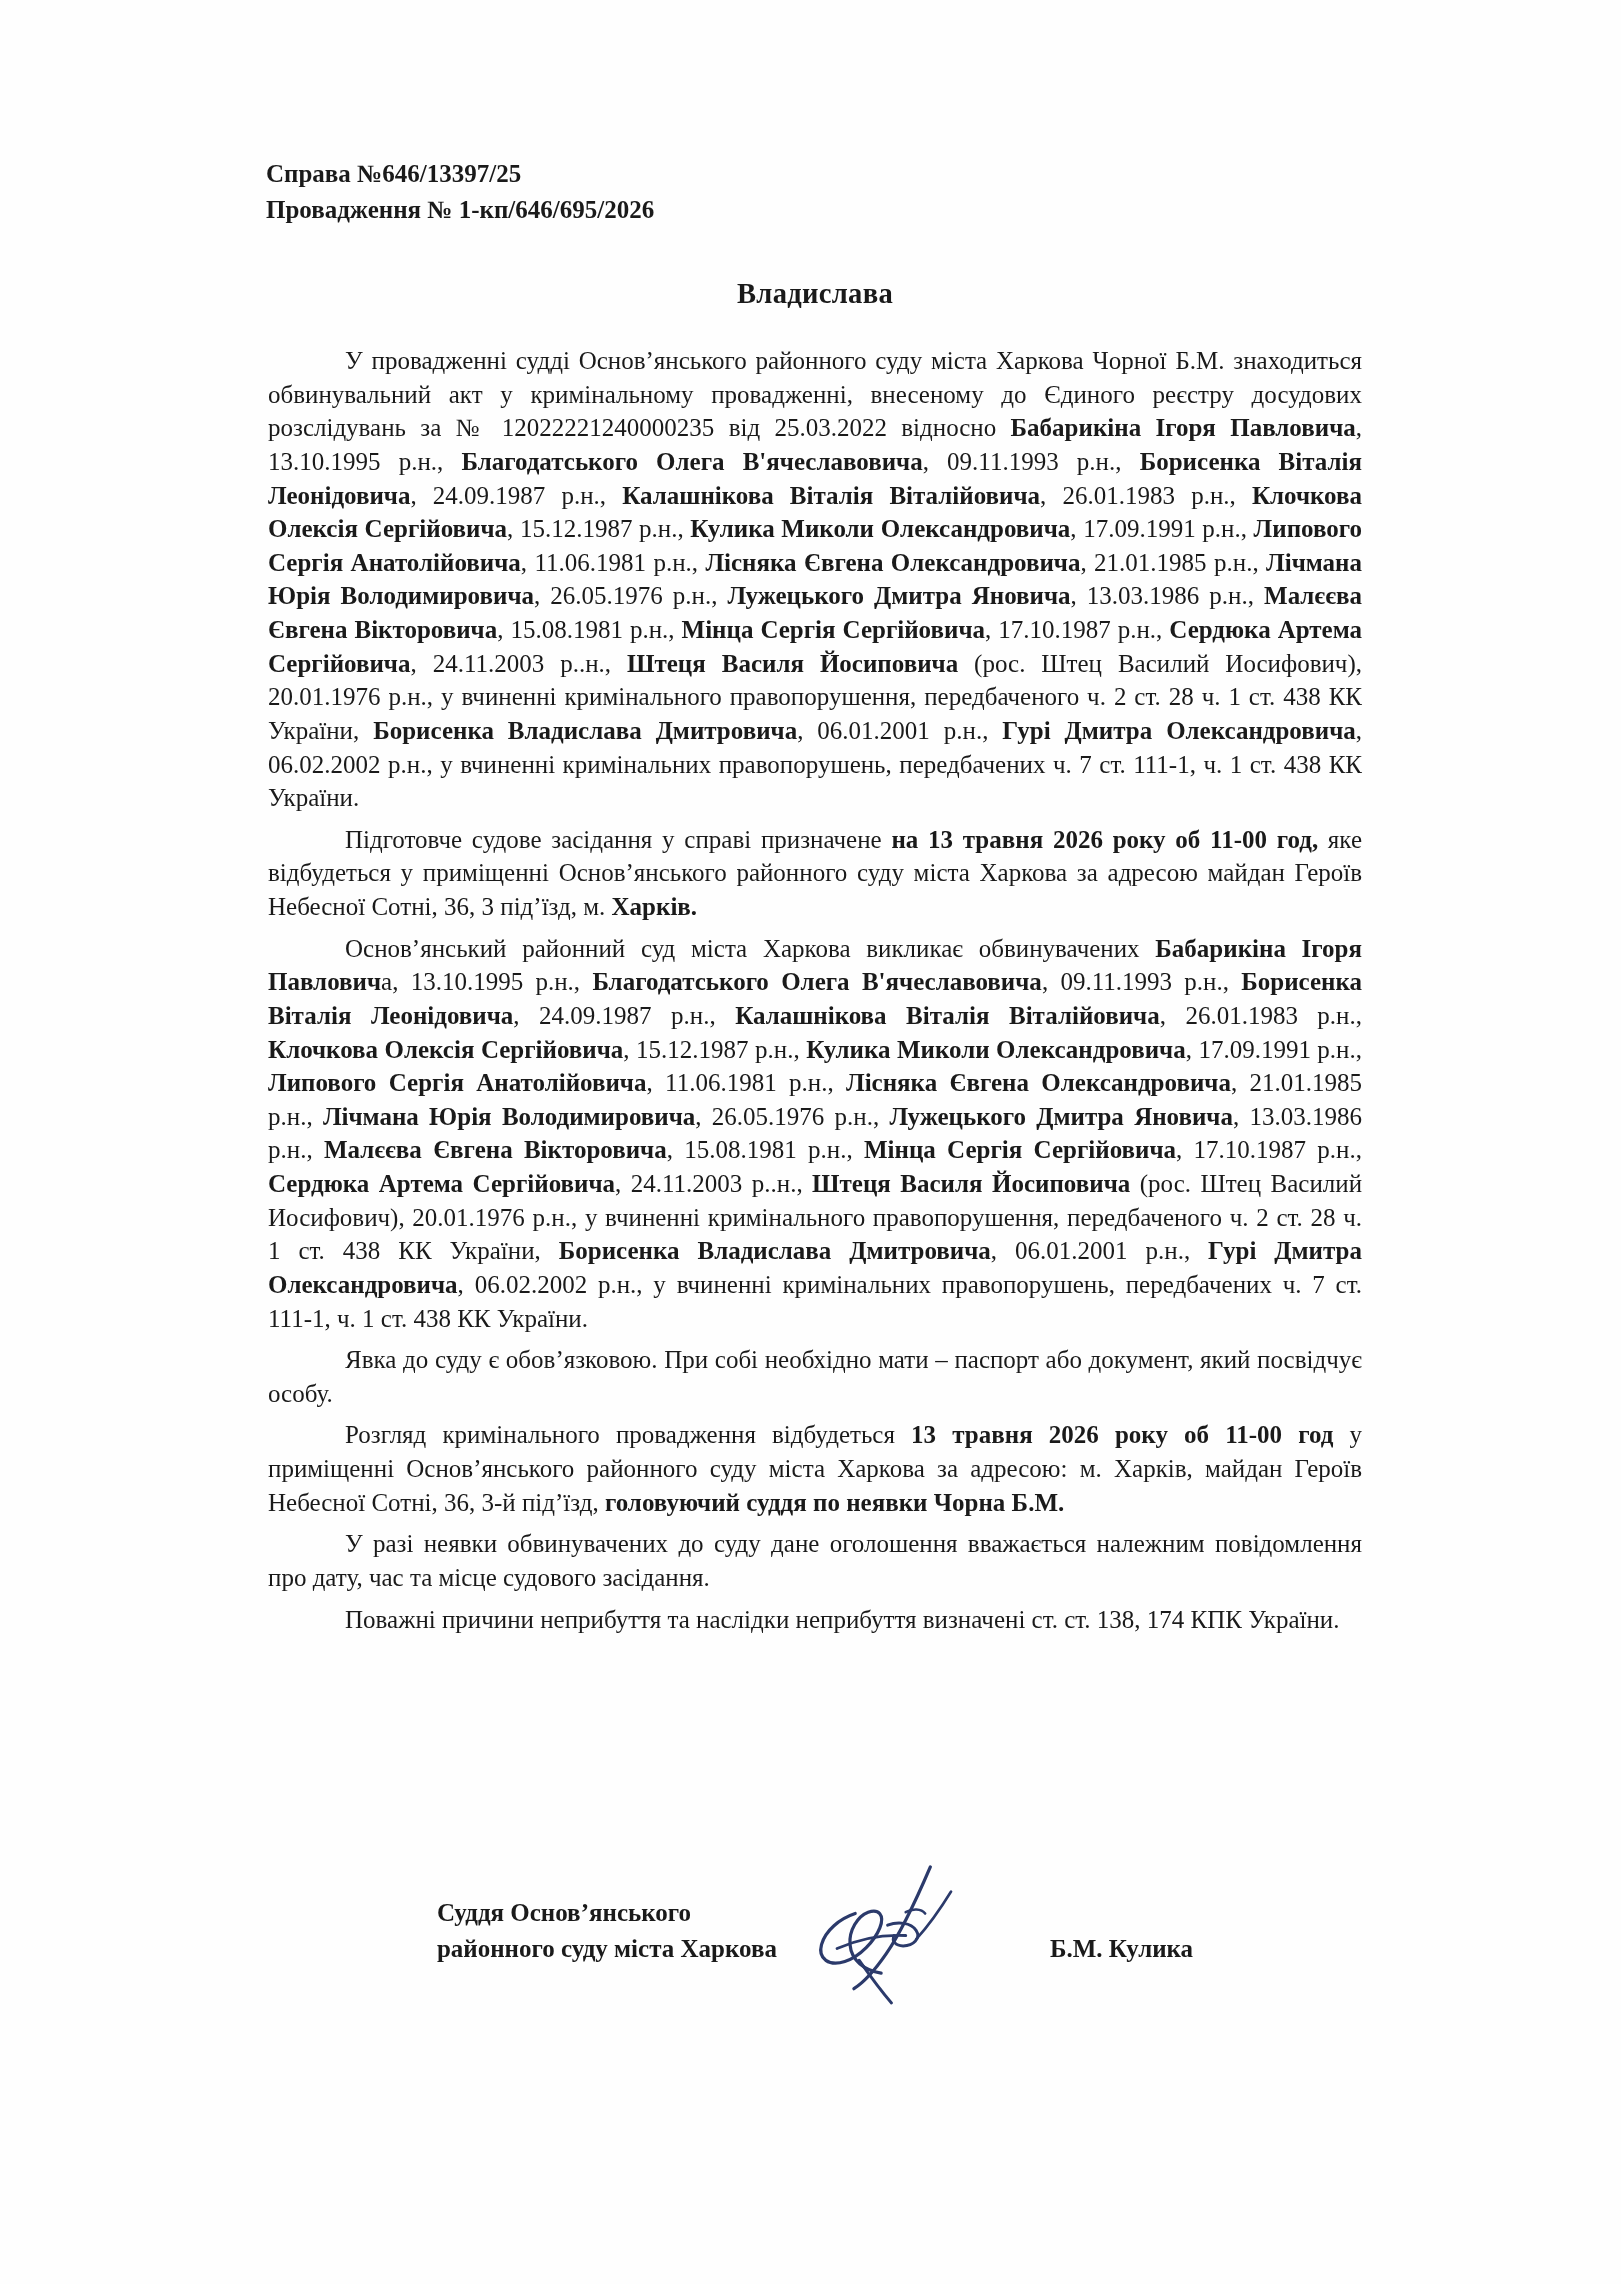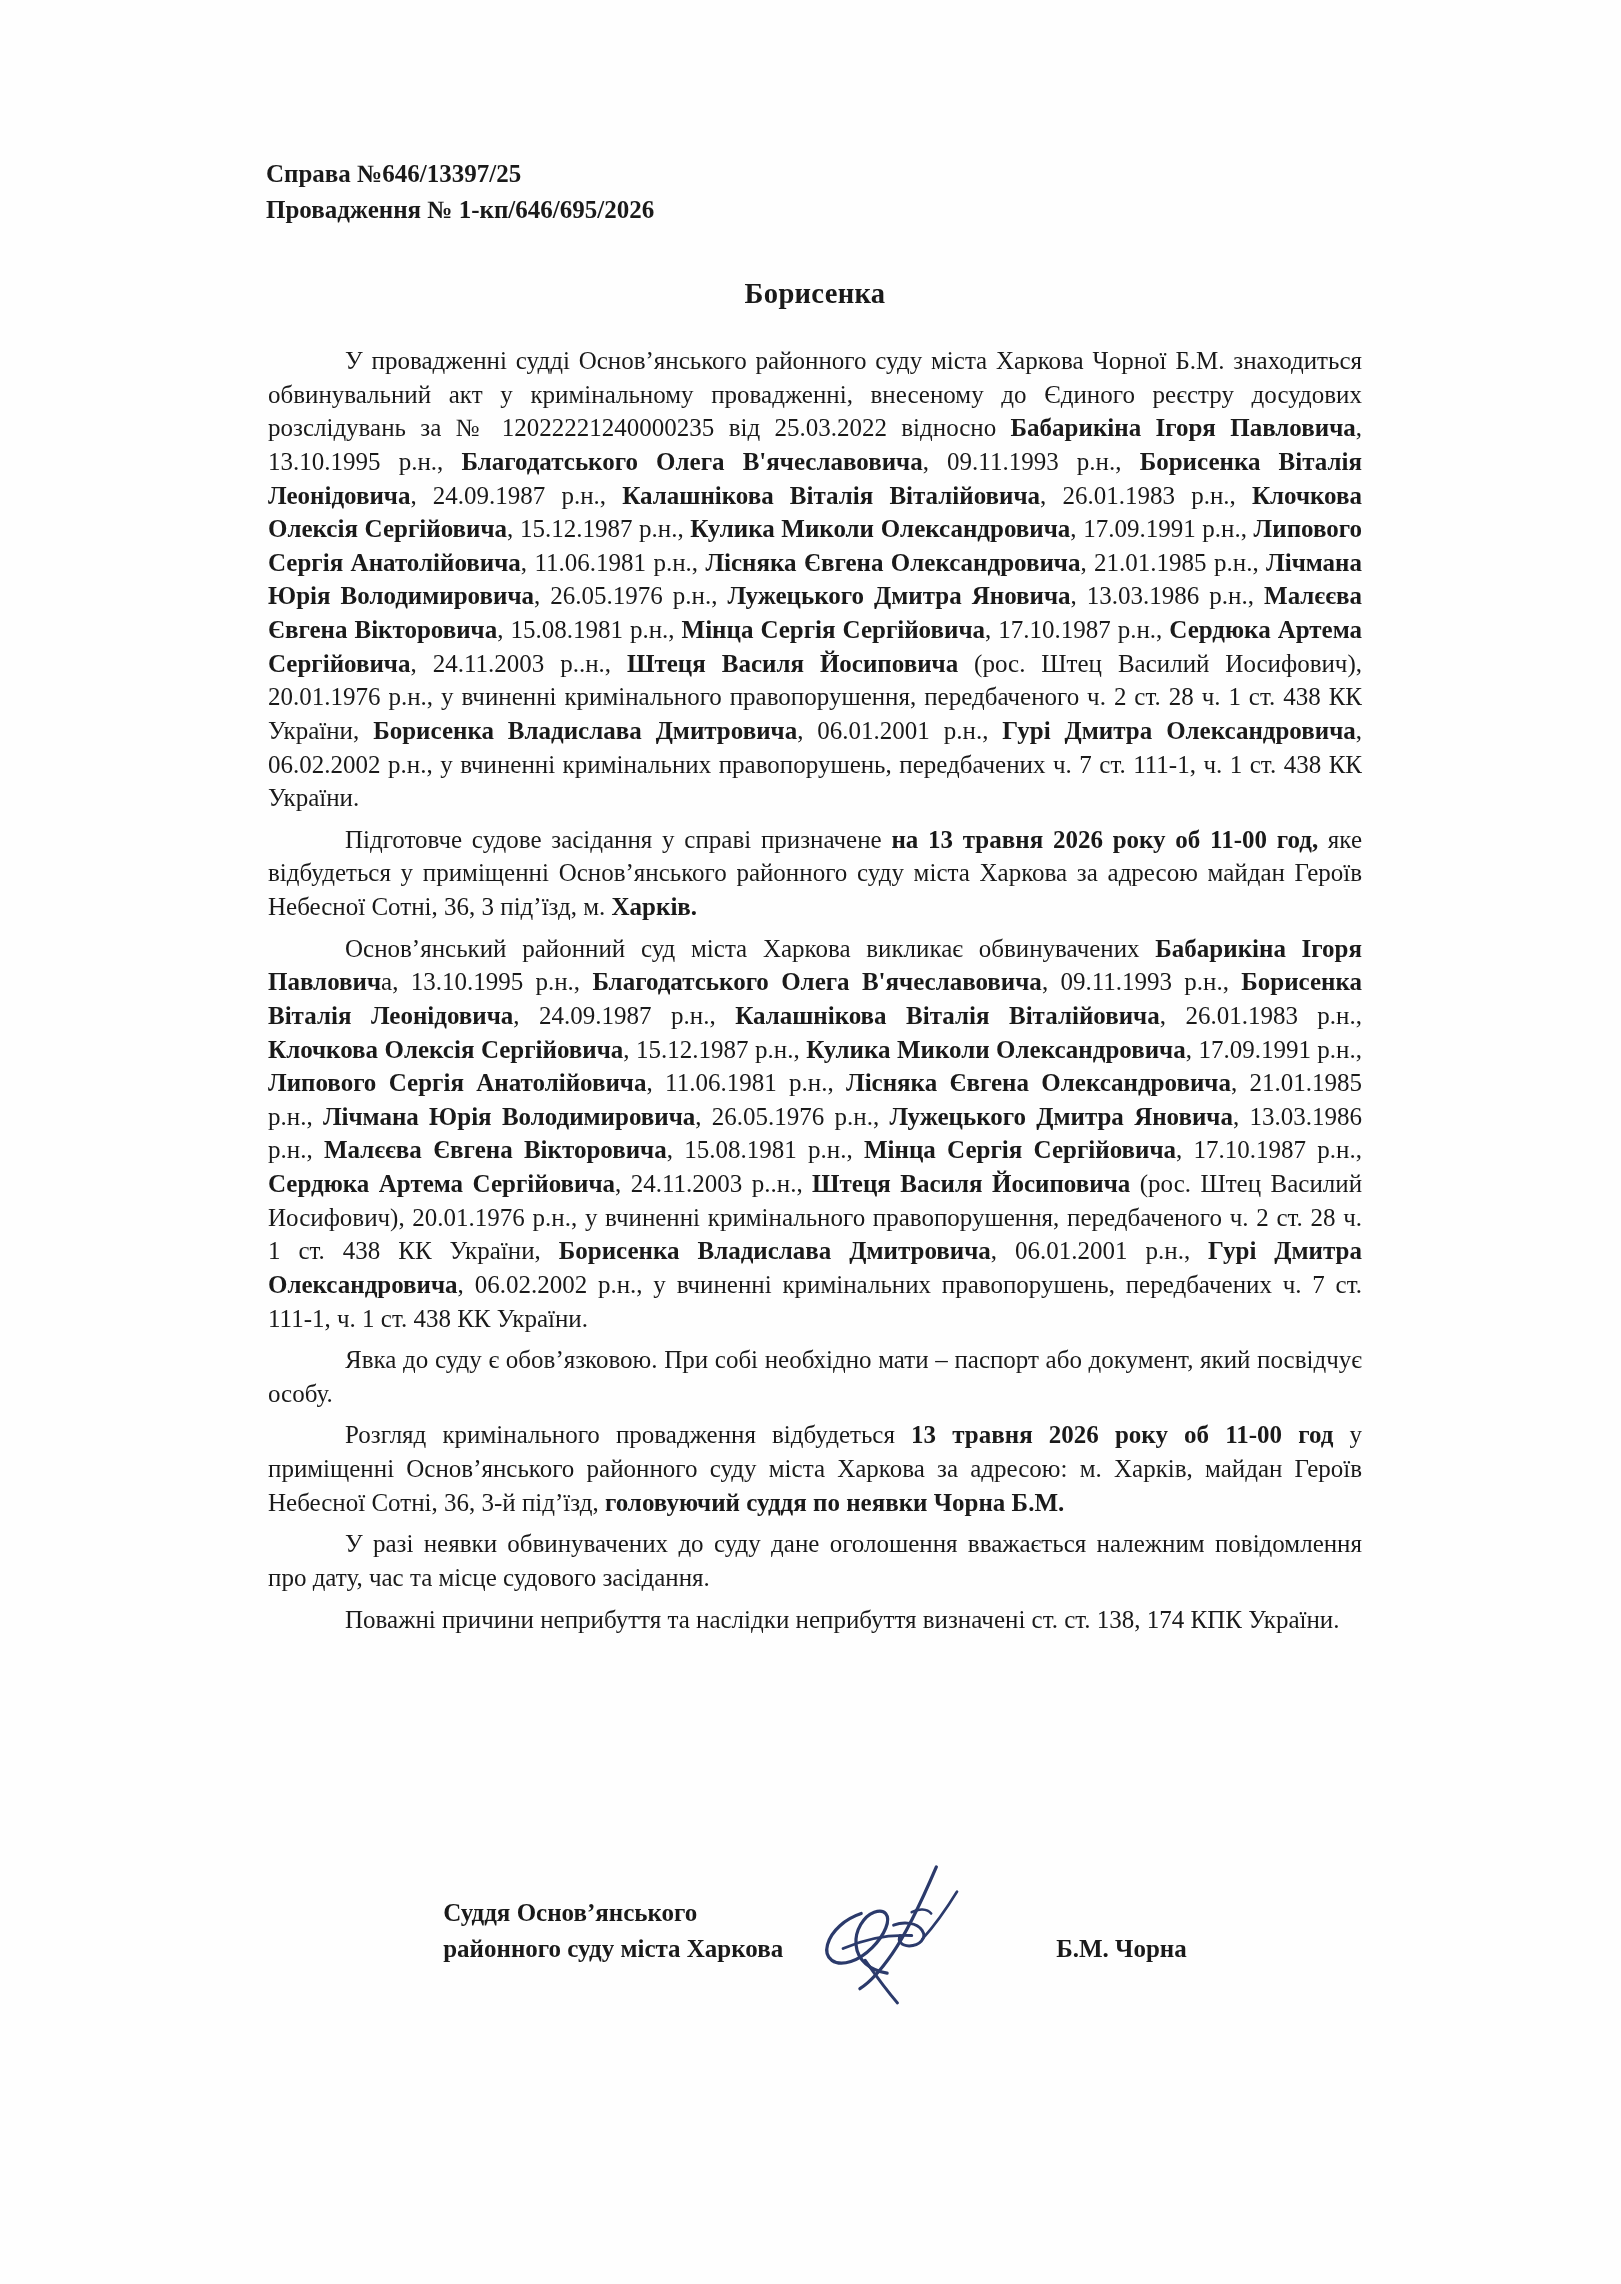--- a/index.html
+++ b/index.html
@@ -102,21 +102,21 @@
   <div class="watermark wm2"></div>
   <div class="watermark wm3"></div>
 
   <div class="content">
 
     <div class="case-header">
       <div>Справа №646/13397/25</div>
       <div>Провадження № 1-кп/646/695/2026</div>
     </div>
 
-    <div class="doc-title">Борисенка</div>
+    <div class="doc-title">Владислава</div>
 
     <p class="para">У провадженні судді Основ’янського районного суду міста Харкова Чорної Б.М. знаходиться обвинувальний акт у кримінальному провадженні, внесеному до Єдиного реєстру досудових розслідувань за № 12022221240000235 від 25.03.2022 відносно <b>Бабарикіна Ігоря Павловича</b>, 13.10.1995 р.н., <b>Благодатського Олега В'ячеславовича</b>, 09.11.1993 р.н., <b>Борисенка Віталія Леонідовича</b>, 24.09.1987 р.н., <b>Калашнікова Віталія Віталійовича</b>, 26.01.1983 р.н., <b>Клочкова Олексія Сергійовича</b>, 15.12.1987 р.н., <b>Кулика Миколи Олександровича</b>, 17.09.1991 р.н., <b>Липового Сергія Анатолійовича</b>, 11.06.1981 р.н., <b>Лісняка Євгена Олександровича</b>, 21.01.1985 р.н., <b>Лічмана Юрія Володимировича</b>, 26.05.1976 р.н., <b>Лужецького Дмитра Яновича</b>, 13.03.1986 р.н., <b>Малєєва Євгена Вікторовича</b>, 15.08.1981 р.н., <b>Мінца Сергія Сергійовича</b>, 17.10.1987 р.н., <b>Сердюка Артема Сергійовича</b>, 24.11.2003 р..н., <b>Штеця Василя Йосиповича</b> (рос. Штец Василий Иосифович), 20.01.1976 р.н., у вчиненні кримінального правопорушення, передбаченого ч. 2 ст. 28 ч. 1 ст. 438 КК України, <b>Борисенка Владислава Дмитровича</b>, 06.01.2001 р.н., <b>Гурі Дмитра Олександровича</b>, 06.02.2002 р.н., у вчиненні кримінальних правопорушень, передбачених ч. 7 ст. 111-1, ч. 1 ст. 438 КК України.</p>
     <p class="para">Підготовче судове засідання у справі призначене <b>на 13 травня 2026 року об 11-00 год,</b> яке відбудеться у приміщенні Основ’янського районного суду міста Харкова за адресою майдан Героїв Небесної Сотні, 36, 3 під’їзд, м. <b>Харків.</b></p>
     <p class="para">Основ’янський районний суд міста Харкова викликає обвинувачених <b>Бабарикіна Ігоря Павлович</b>а, 13.10.1995 р.н., <b>Благодатського Олега В'ячеславовича</b>, 09.11.1993 р.н., <b>Борисенка Віталія Леонідовича</b>, 24.09.1987 р.н., <b>Калашнікова Віталія Віталійовича</b>, 26.01.1983 р.н., <b>Клочкова Олексія Сергійовича</b>, 15.12.1987 р.н., <b>Кулика Миколи Олександровича</b>, 17.09.1991 р.н., <b>Липового Сергія Анатолійовича</b>, 11.06.1981 р.н., <b>Лісняка Євгена Олександровича</b>, 21.01.1985 р.н., <b>Лічмана Юрія Володимировича</b>, 26.05.1976 р.н., <b>Лужецького Дмитра Яновича</b>, 13.03.1986 р.н., <b>Малєєва Євгена Вікторовича</b>, 15.08.1981 р.н., <b>Мінца Сергія Сергійовича</b>, 17.10.1987 р.н., <b>Сердюка Артема Сергійовича</b>, 24.11.2003 р..н., <b>Штеця Василя Йосиповича</b> (рос. Штец Василий Иосифович), 20.01.1976 р.н., у вчиненні кримінального правопорушення, передбаченого ч. 2 ст. 28 ч. 1 ст. 438 КК України, <b>Борисенка Владислава Дмитровича</b>, 06.01.2001 р.н., <b>Гурі Дмитра Олександровича</b>, 06.02.2002 р.н., у вчиненні кримінальних правопорушень, передбачених ч. 7 ст. 111-1, ч. 1 ст. 438 КК України.</p>
     <p class="para">Явка до суду є обов’язковою. При собі необхідно мати – паспорт або документ, який посвідчує особу.</p>
     <p class="para">Розгляд кримінального провадження відбудеться <b>13 травня 2026 року об 11-00 год</b> у приміщенні Основ’янського районного суду міста Харкова за адресою: м. Харків, майдан Героїв Небесної Сотні, 36, 3-й під’їзд, <b>головуючий суддя по неявки Чорна Б.М.</b></p>
     <p class="para">У разі неявки обвинувачених до суду дане оголошення вважається належним повідомлення про дату, час та місце судового засідання.</p>
     <p class="para">Поважні причини неприбуття та наслідки неприбуття визначені ст. ст. 138, 174 КПК України.</p>
 
   </div>
@@ -132,18 +132,18 @@
           <path d="M236 6 C212 62 190 108 168 140 C150 166 131 186 118 194" stroke="#2b3a6b" stroke-width="5" stroke-linecap="round" fill="none"></path>
           <path d="M120 78 C96 86 74 104 68 126 C62 148 80 160 104 152 C128 144 150 120 158 100
                    C166 80 156 70 140 76 C124 82 110 104 112 126 C114 150 134 166 160 170" stroke="#2b3a6b" stroke-width="5" stroke-linecap="round" fill="none"></path>
           <path d="M92 132 C124 118 162 110 198 112" stroke="#2b3a6b" stroke-width="4.5" stroke-linecap="round" fill="none"></path>
           <path d="M170 96 C186 90 206 92 214 104 C222 116 210 128 194 128 C182 128 176 120 180 112" stroke="#2b3a6b" stroke-width="4.5" stroke-linecap="round" fill="none"></path>
           <path d="M198 76 C208 70 222 70 228 78" stroke="#2b3a6b" stroke-width="4" stroke-linecap="round" fill="none"></path>
           <path d="M126 150 C144 176 162 200 176 216" stroke="#2b3a6b" stroke-width="4.5" stroke-linecap="round" fill="none"></path>
           <path d="M214 118 C232 98 252 70 268 44" stroke="#2b3a6b" stroke-width="4" stroke-linecap="round" fill="none"></path>
         </svg>
       </div>
-      <div class="sig-right">Б.М. Чорна</div>
+      <div class="sig-right">Б.М. Кулика</div>
     </div>
   </div>
 
 </div>
 
 
 </body></html>

